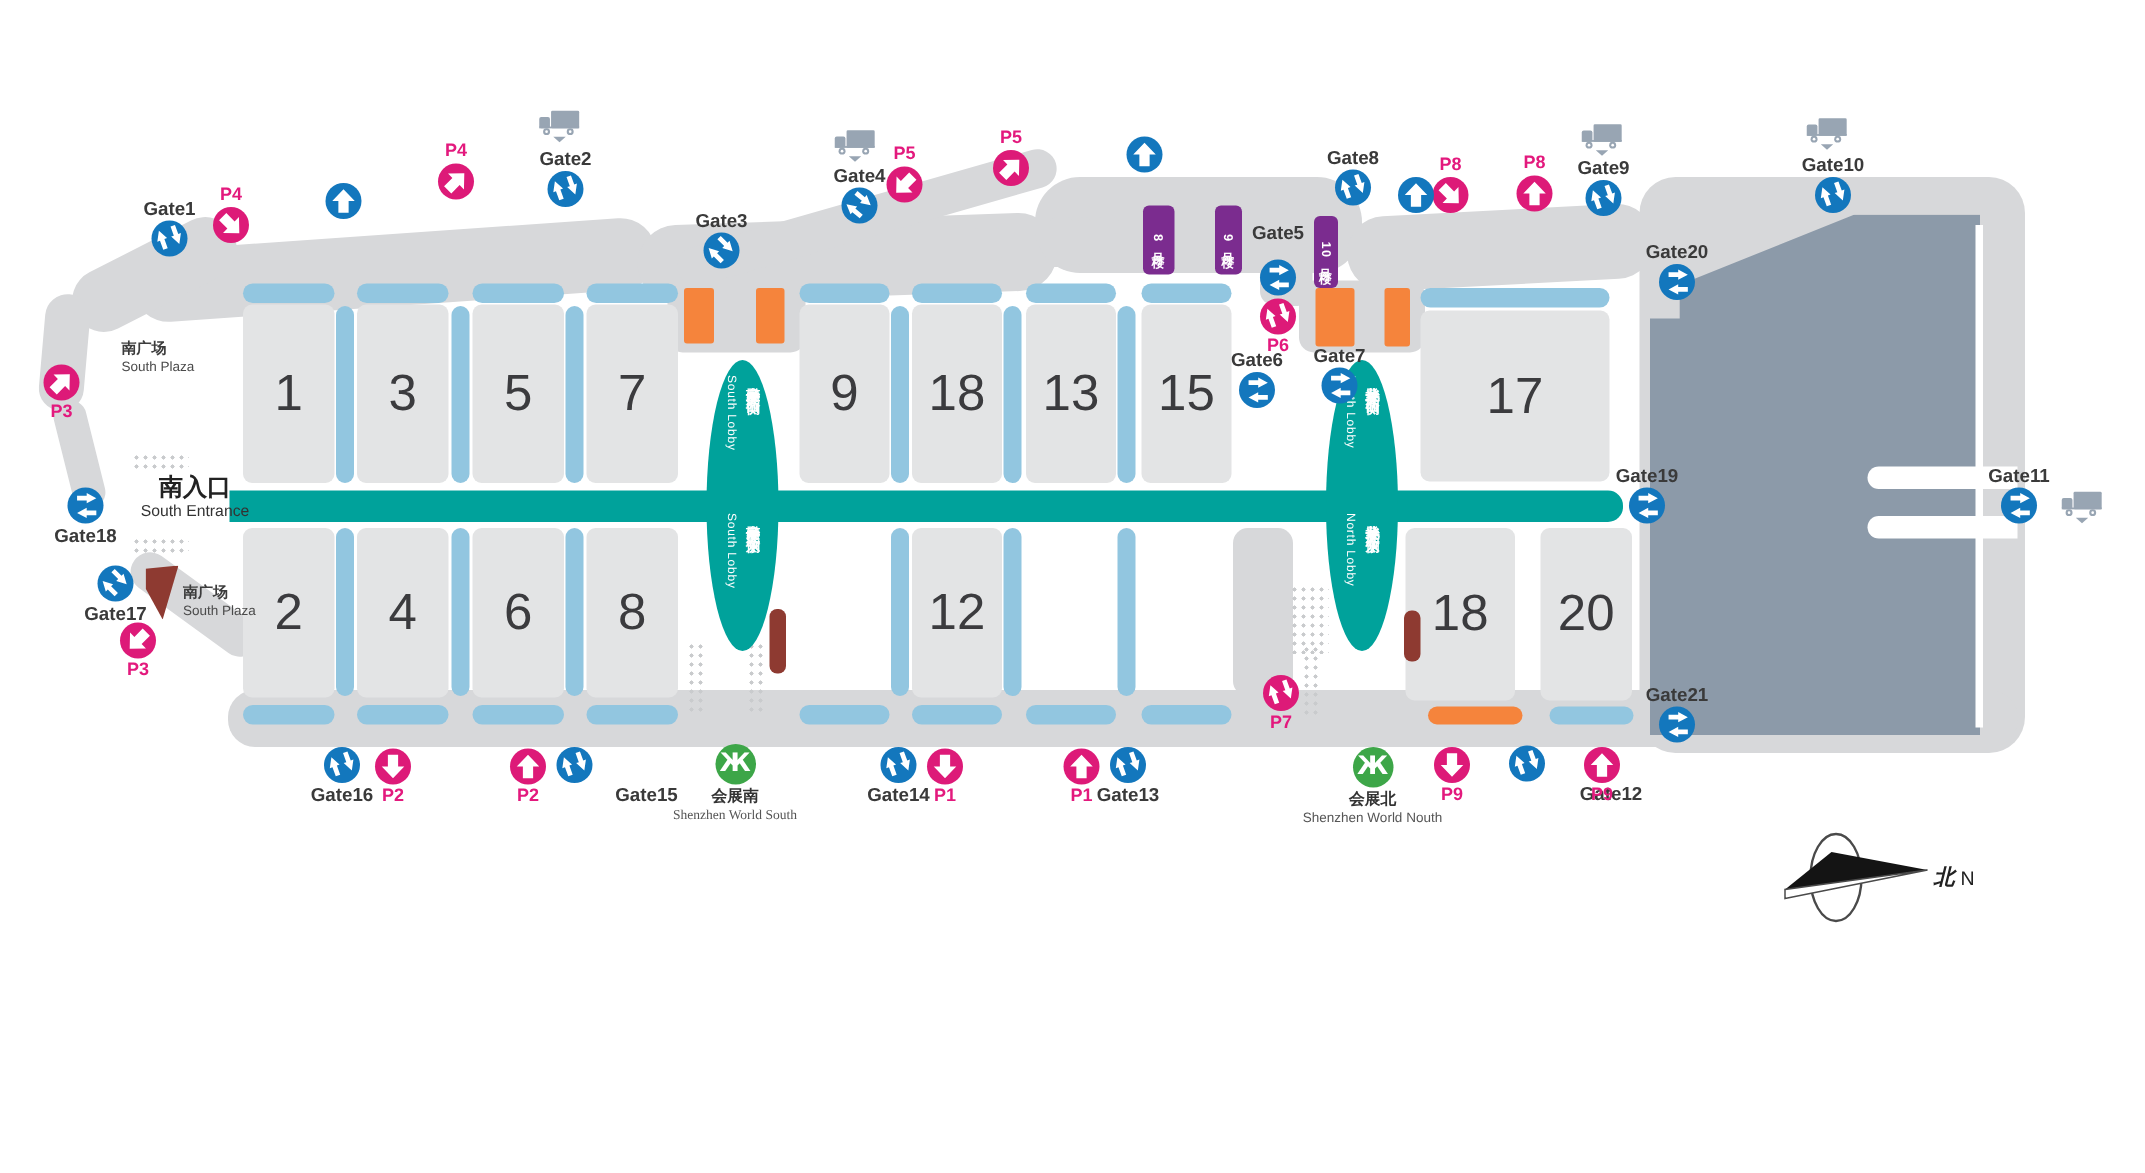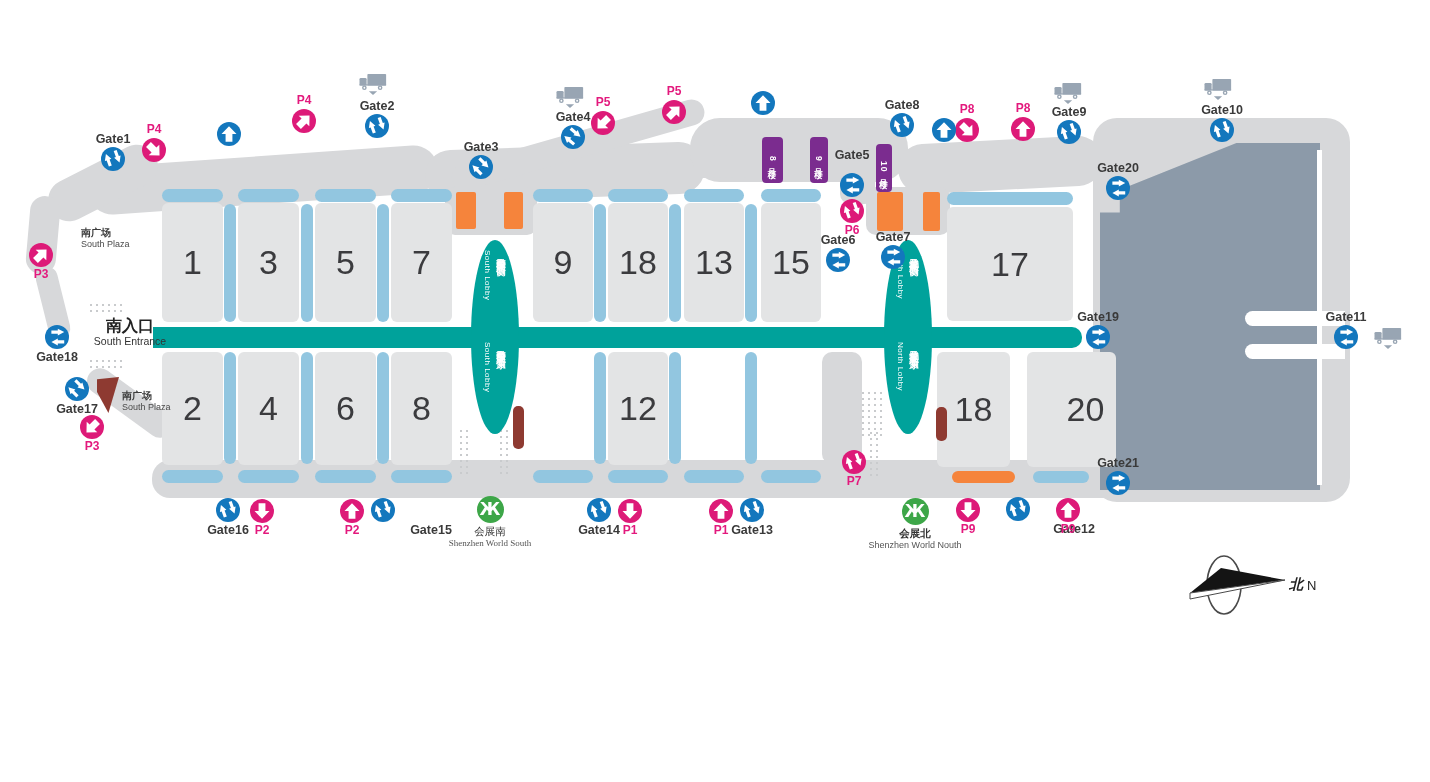--- a/index.html
+++ b/index.html
@@ -127,21 +127,21 @@
       </div>
       <div class="abs" style="left: 391px; top: 352px; width: 61px; height: 113px; background: rgb(227, 228, 229); border-radius: 6px;">
         <span class="hall-num">8</span>
       </div>
       <div class="abs" style="left: 608px; top: 352px; width: 60px; height: 113px; background: rgb(227, 228, 229); border-radius: 6px;">
         <span class="hall-num">12</span>
       </div>
       <div class="abs" style="left: 937px; top: 352px; width: 73px; height: 115px; background: rgb(227, 228, 229); border-radius: 6px;">
         <span class="hall-num">18</span>
       </div>
-      <div class="abs" style="left: 1027px; top: 352px; width: 61px; height: 115px; background: rgb(227, 228, 229); border-radius: 6px; padding-left: 28px;">
+      <div class="abs" style="left: 1027px; top: 352px; width: 61px; height: 115px; background: rgb(227, 228, 229); border-radius: 6px;">
         <span class="hall-num">20</span>
       </div>
       <div class="abs" style="left: 456px; top: 192px; width: 20px; height: 37px; background: rgb(245, 132, 60); border-radius: 2px;"></div>
       <div class="abs" style="left: 504px; top: 192px; width: 19px; height: 37px; background: rgb(245, 132, 60); border-radius: 2px;"></div>
       <div class="abs" style="left: 877px; top: 192px; width: 26px; height: 39px; background: rgb(245, 132, 60); border-radius: 2px;"></div>
       <div class="abs" style="left: 923px; top: 192px; width: 17px; height: 39px; background: rgb(245, 132, 60); border-radius: 2px;"></div>
       <div class="abs wedge" style="left: 97px; top: 377px; width: 22px; height: 36px; background: rgb(142, 58, 49);"></div>
       <div class="abs" style="left: 513px; top: 406px; width: 11px; height: 43px; background: rgb(142, 58, 49); border-radius: 5px;"></div>
       <div class="abs" style="left: 936px; top: 407px; width: 11px; height: 34px; background: rgb(142, 58, 49); border-radius: 5px;"></div>
       <div class="abs" style="left: 762px; top: 137px; width: 21px; height: 46px; background: rgb(123, 44, 143); border-radius: 4px;">
@@ -548,21 +548,21 @@
             <circle cx="29.5" cy="21" r="3.1"></circle>
             <path d="M14.5 25.5 h11 l-5.5 5 z"></path>
           </g>
           <circle cx="8.5" cy="21" r="1.2" fill="#fff"></circle>
           <circle cx="29.5" cy="21" r="1.2" fill="#fff"></circle>
         </svg></div>
       <div class="abs ic" style="left: 476.5px; top: 495.5px; width: 27px; height: 27px; background: rgb(61, 166, 72);">
         <span class="metro-glyph" style="font-size:17px;">Ж</span>
       </div>
       <div class="abs" style="left: 410px; top: 525px; width: 160px; text-align: center;">
-        <div style="font-size:10.5px;font-weight:normal;color:#333;line-height:13px;">会展南</div>
+        <div style="font-size:10.5px;font-weight:bold;color:#333;line-height:13px;">会展南</div>
         <div style="font-size:9px;color:#555;line-height:11px;font-family:Liberation Serif, serif;">Shenzhen World South</div>
       </div>
       <div class="abs ic" style="left: 901.5px; top: 497.5px; width: 27px; height: 27px; background: rgb(61, 166, 72);">
         <span class="metro-glyph" style="font-size:17px;">Ж</span>
       </div>
       <div class="abs" style="left: 835px; top: 527px; width: 160px; text-align: center;">
         <div style="font-size:10.5px;font-weight:bold;color:#333;line-height:13px;">会展北</div>
         <div style="font-size:9px;color:#555;line-height:11px;">Shenzhen World Nouth</div>
       </div>
     </div>

